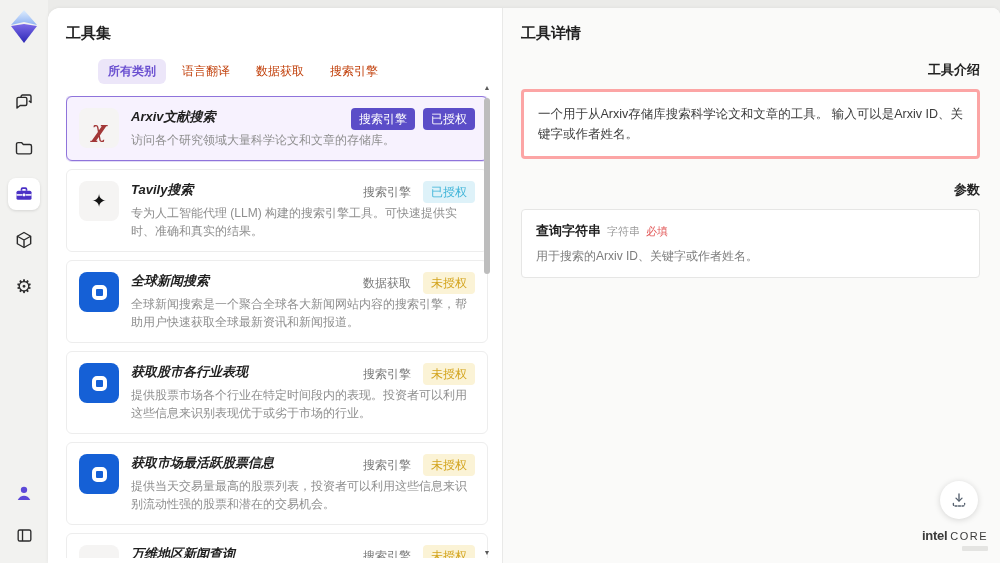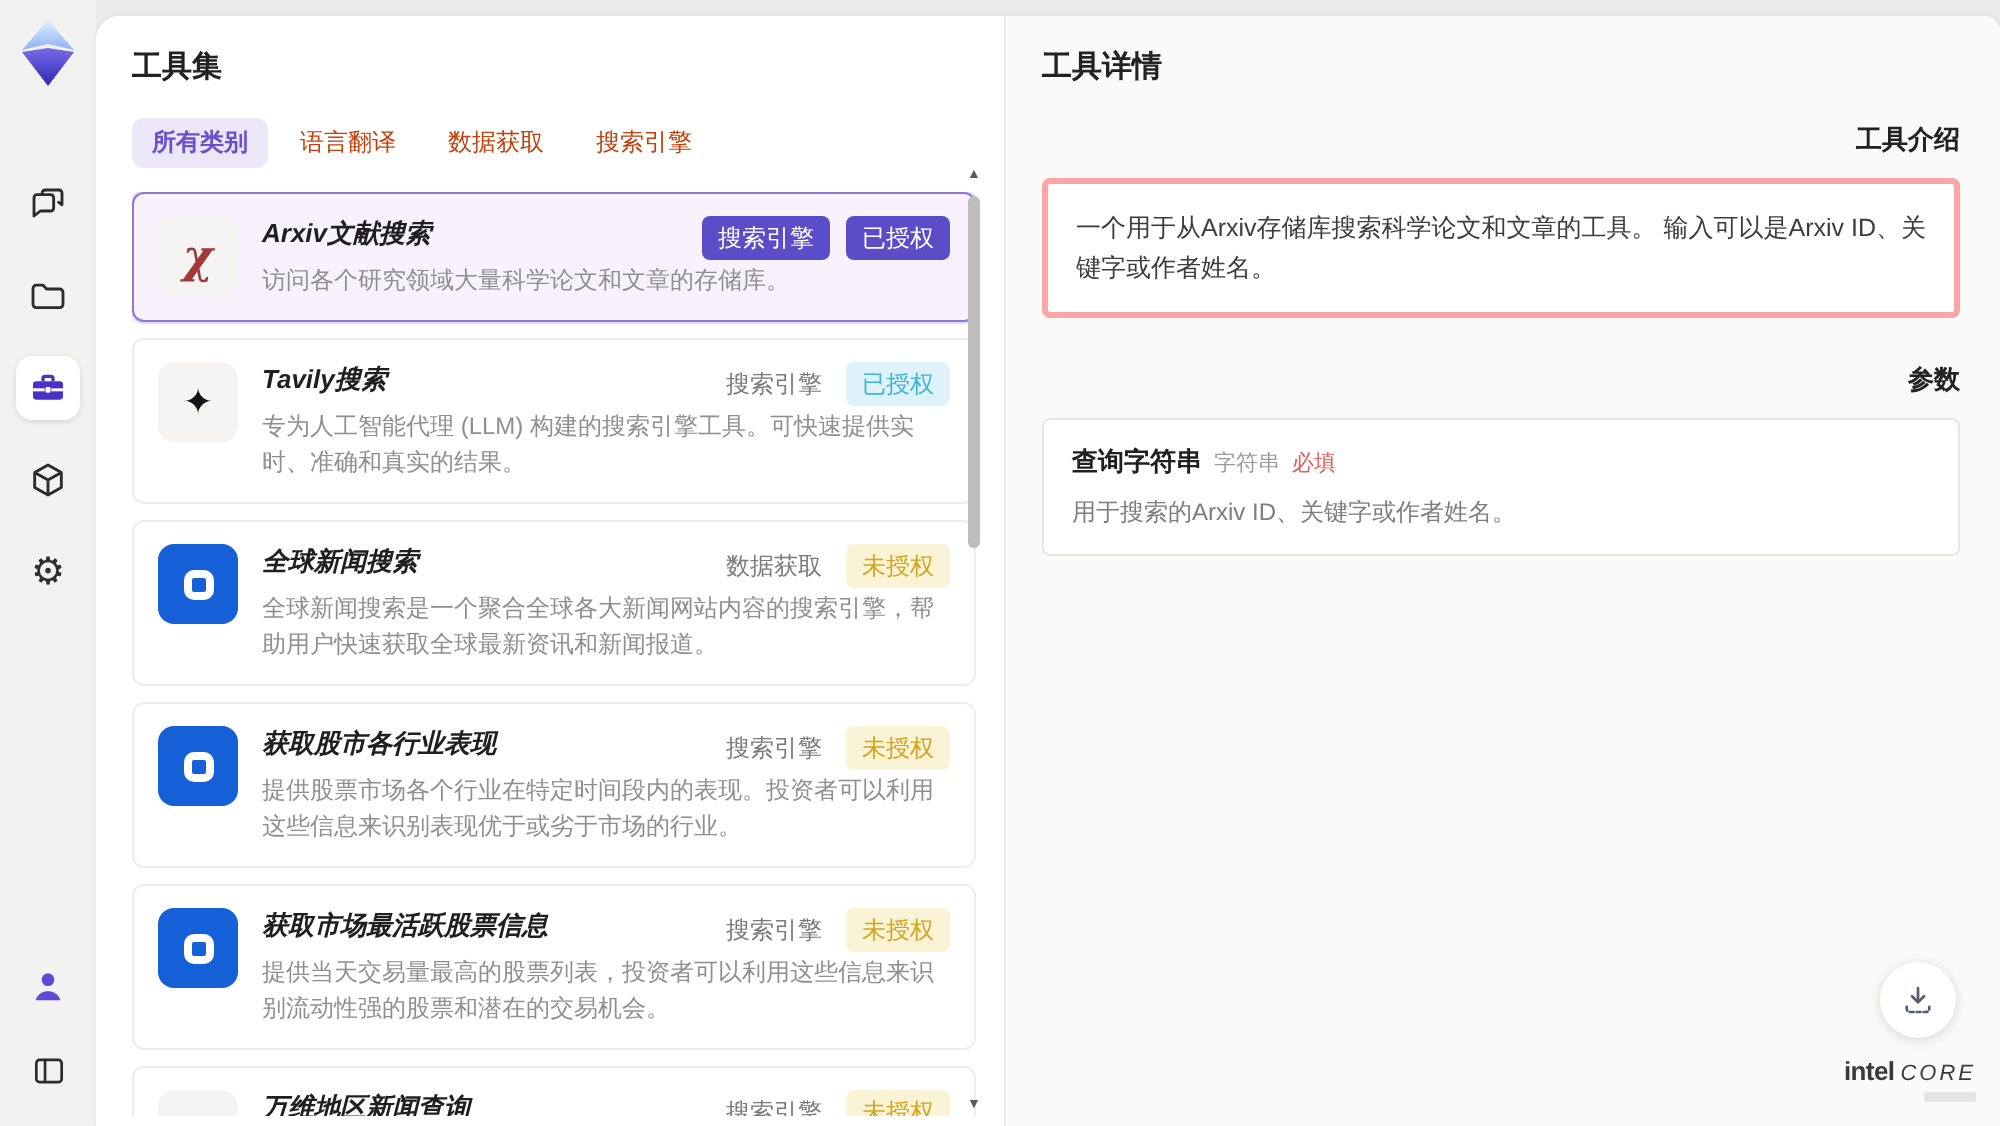--- a/index.html
+++ b/index.html
@@ -28,21 +28,21 @@
   
   .shell {
     flex:1; height:555px; margin-top:8px; display:flex;
     border-radius:12px 8px 0 0; overflow:hidden; background:#fff;
     box-shadow:0 0 4px rgba(0,0,0,.06);
   }
 
   
   .tools-panel { width:454px; flex:none; background:#fff; position:relative; padding:16px 0 16px 18px; }
   .panel-title { font-size:15px; font-weight:700; margin-bottom:16px; }
-  .tabs { display:flex; gap:6px; margin-bottom:12px; }
+  .tabs { display:flex; gap:6px; margin-bottom:12px;margin-left:32px; }
   .tab {
     border:none; background:transparent; color:#c2410c; font-size:12px;
     padding:4px 10px; border-radius:6px; cursor:pointer; white-space:nowrap;
     font-family:inherit;
   }
   .tab.active { background:#ece6f9; color:#6a4fd0; font-weight:600; }
 
   .cards { width:422px; height:462px; overflow:hidden; }
   .card {
     display:flex; gap:12px; padding:11px 12px; border:1px solid #ededed;
@@ -108,21 +108,21 @@
 
   
   .fab {
     position:absolute; right:22px; bottom:44px; width:38px; height:38px;
     border-radius:50%; background:#fff; box-shadow:0 1px 6px rgba(0,0,0,.15);
     display:flex; align-items:center; justify-content:center; cursor:pointer; border:none;
   }
   .brand { position:absolute; right:12px; bottom:12px; text-align:right; }
   .brand-row { display:flex; align-items:baseline; gap:3px; justify-content:flex-end; }
   .brand-intel { font-size:13px; font-weight:700; color:#3a3a3a; letter-spacing:-0.3px; }
-  .brand-core { font-size:11px; font-weight:400; color:#3a3a3a; letter-spacing:1.5px;font-style:italic; }
+  .brand-core { font-size:11px; font-weight:400; color:#3a3a3a; letter-spacing:1.5px; }
   .brand-bar { width:26px; height:5px; background:#e4e4e2; margin:3px 0 0 auto; border-radius:1px; }
 </style>
 </head>
 <body>
 
 <div class="app">
 
   <div class="rail">
     <div class="logo">
       <svg width="32" height="38" viewBox="0 0 32 38">

